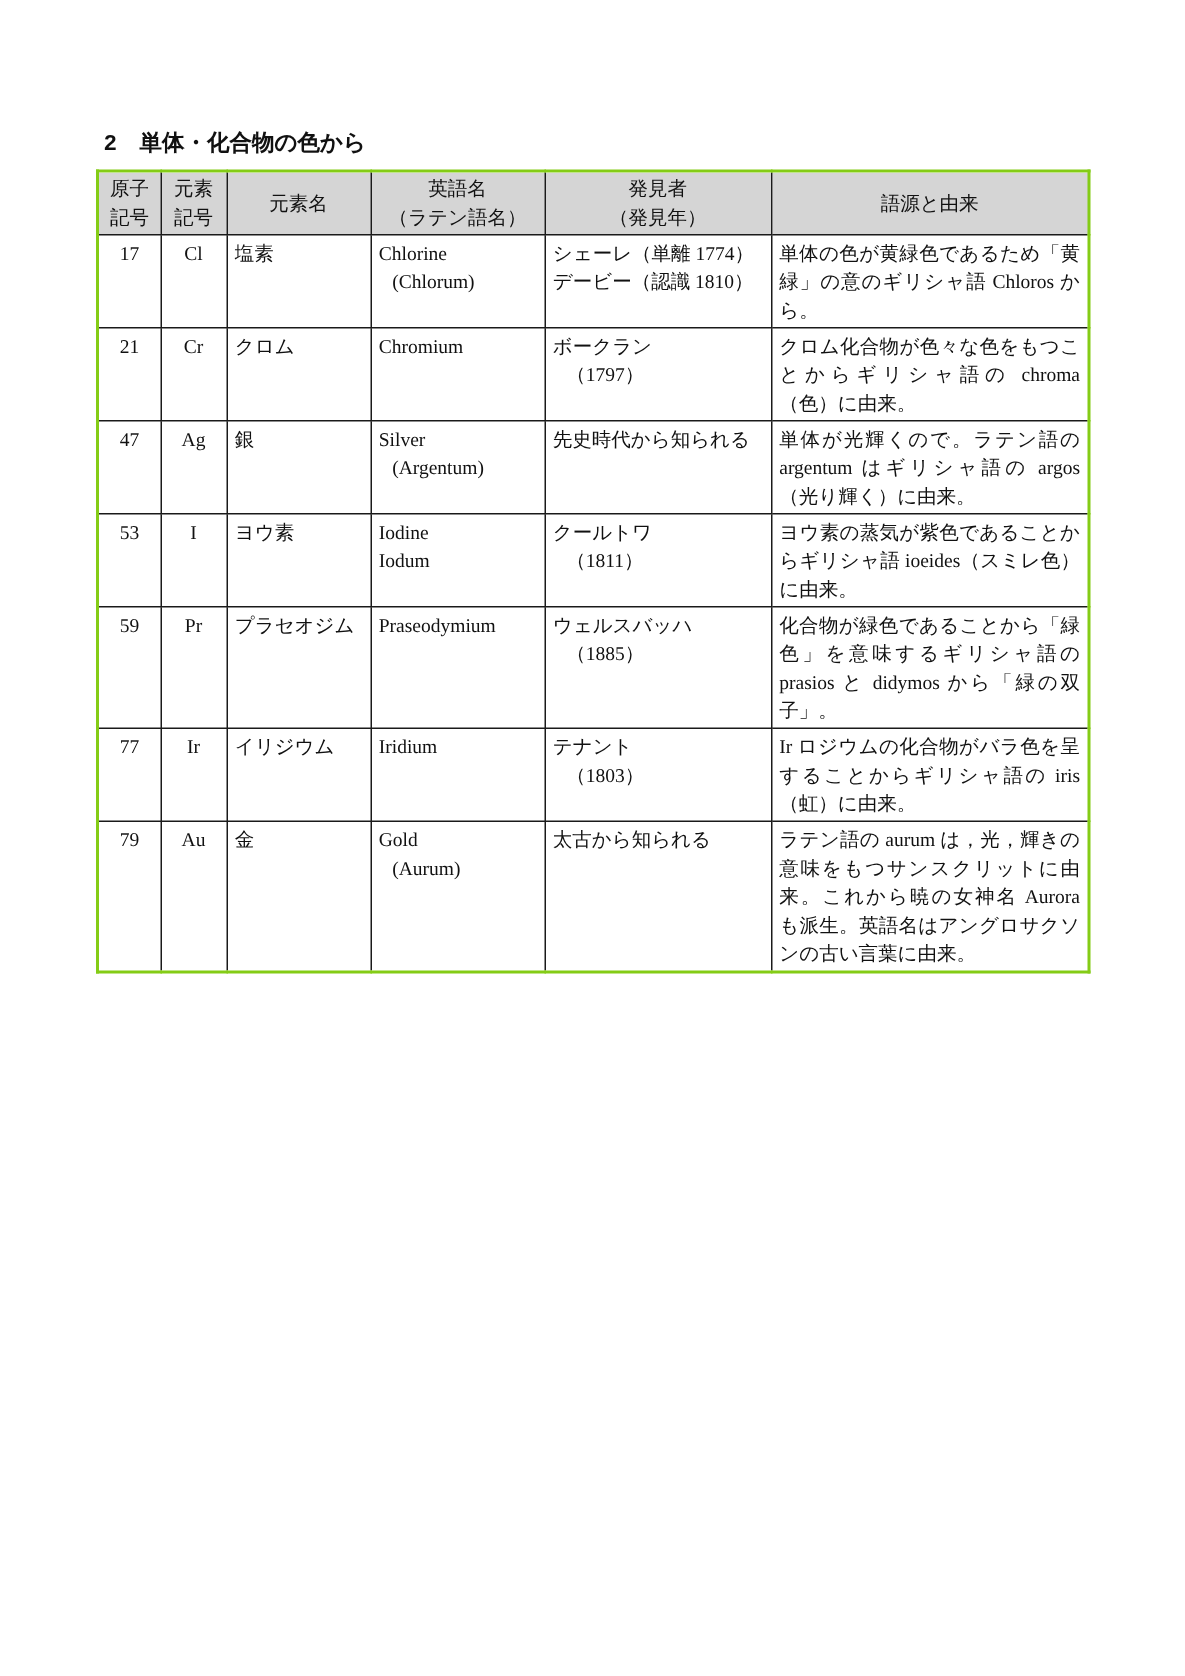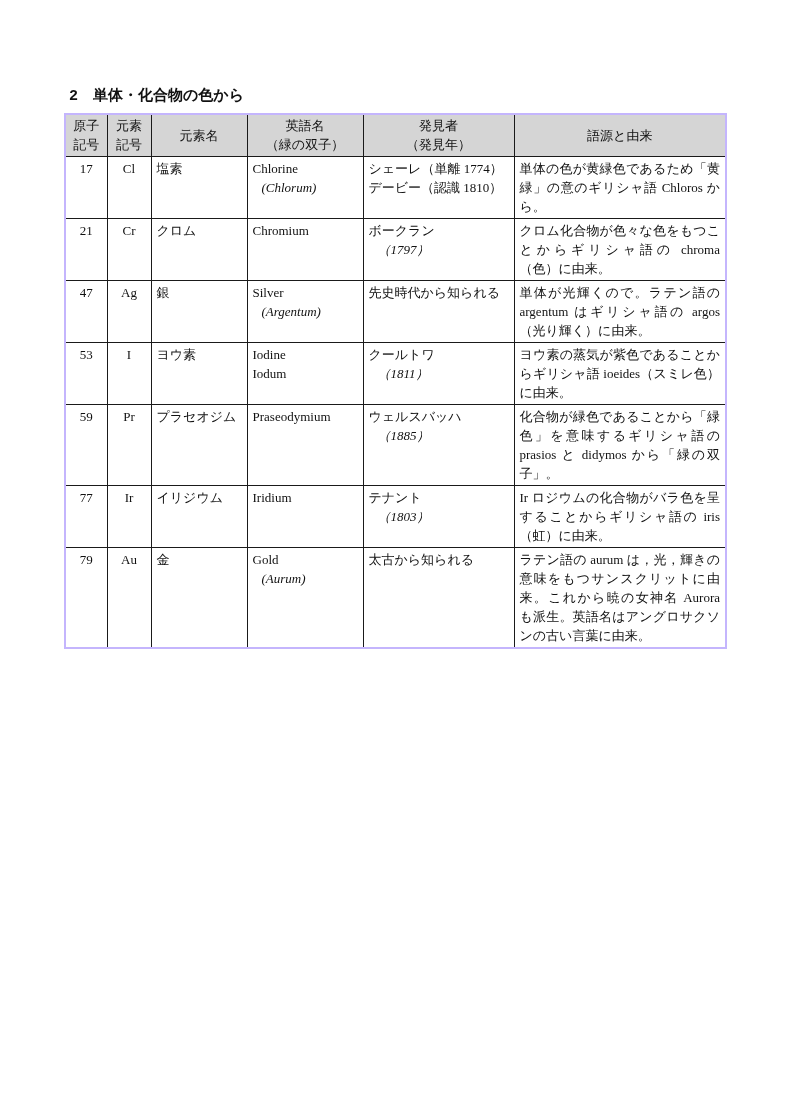--- a/index.html
+++ b/index.html
@@ -11,21 +11,21 @@
   .doc-title{
     position:absolute;left:69px;top:86px;
     font-family:Liberation Mono, monospace;
     font-weight:bold;font-size:15px;color:#111;
     white-space:pre;
   }
   table.elements{
     position:absolute;left:64px;top:113px;
     border-collapse:collapse;table-layout:fixed;
     width:661px;
-    border:2px solid #c4b5fd;
+    border:2px solid #84cc16;
     font-size:13px;line-height:19px;
   }
   table.elements td, table.elements th{
     border:1px solid #1a1a1a;
     vertical-align:top;
     padding:2px 5px 2px 5px;
     font-weight:normal;
     overflow:hidden;
   }
   table.elements th{
@@ -35,21 +35,21 @@
     padding:1px 2px;
   }
   col.c1{width:42px;}
   col.c2{width:44px;}
   col.c3{width:96px;}
   col.c4{width:116px;}
   col.c5{width:151px;}
   col.c6{width:212px;}
   td.center{text-align:center;margin-left:22px;}
   td.ety{text-align:justify;}
-  .ind{padding-left:9px;font-style:italic;}
+  .ind{padding-left:9px;}
   tr.h42{height:42px;}
   tr.h58{height:58px;}
   tr.h77{height:77px;}
   tr.h104{height:92px;}
 </style>
 </head>
 <body>
 
 <div class="doc-title">2　単体・化合物の色から</div>
 
@@ -68,21 +68,21 @@
       <div>原子</div>
       <div>記号</div>
     </th>
     <th>
       <div>元素</div>
       <div>記号</div>
     </th>
     <th>元素名</th>
     <th>
       <div>英語名</div>
-      <div>（緑の双子）</div>
+      <div>（ラテン語名）</div>
     </th>
     <th>
       <div>発見者</div>
       <div>（発見年）</div>
     </th>
     <th>語源と由来</th>
   </tr>
 
   <tr class="h58">
     <td class="center">17</td>

